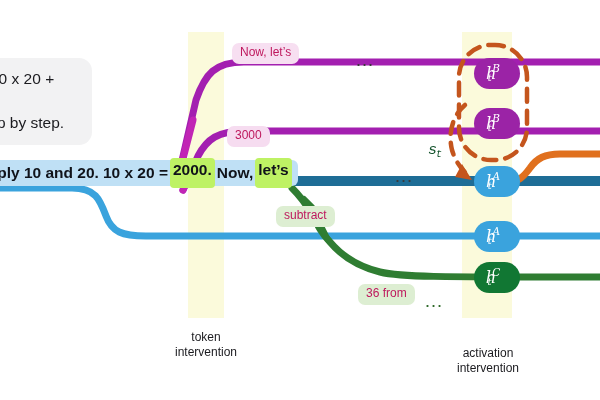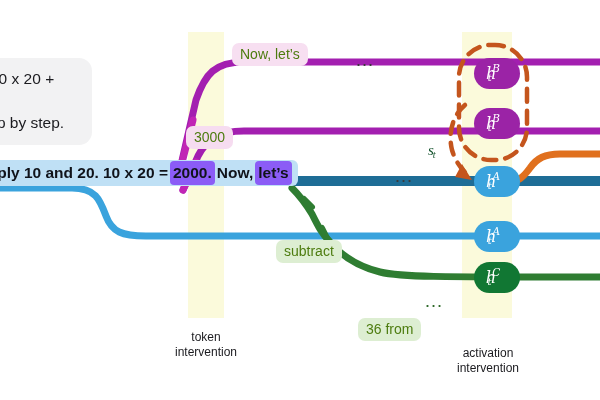--- a/index.html
+++ b/index.html
@@ -22,28 +22,28 @@
     box-sizing:border-box;
     color:#1b1b1f;
     font-size:15.5px;
     line-height:1.42;
   }
 
   .chip{
     position:absolute;
     border-radius:7px;
     padding:3px 8px 4px 8px;
-    font-size:14px;
-    color:#4d7c0f;
+    font-size:12px;
+    color:#be185d;
     line-height:1.15;
     white-space:nowrap;
   }
   .chip-pink{background:#f7dff1;}
-  .chip-pink-soft{background:#f6dcf0;}
-  .chip-green{background:#ddeed2;margin-top:34px;}
+  .chip-pink-soft{background:#f6dcf0;margin-left:41px;}
+  .chip-green{background:#ddeed2;}
 
   .dots{
     position:absolute;
     font-size:19px;
     color:#3a3a3a;
     letter-spacing:1.5px;
     line-height:1;
   }
   .dots-green{color:#2f6a2a;}
 
@@ -55,21 +55,21 @@
     background:#bfe0f5;
     border-radius:6px;
     display:flex;align-items:center;
     padding:0 6px;
     box-sizing:border-box;
     font-size:15.5px;font-weight:bold;
     color:#10131a;
     white-space:nowrap;
   }
   .cot span{padding:2px 2px;}
-  .cot .hi{background:#8b5cf6;border-radius:4px;padding:3px 3px 3px 3px;}
+  .cot .hi{background:#bef264;border-radius:4px;padding:3px 3px 9px 3px;}
 
   
   .node{
     position:absolute;
     width:46px;height:31px;
     border-radius:16px;
     display:flex;align-items:center;justify-content:center;
     color:#ffffff;
     font-family:"DejaVu Serif", serif;
     font-style:italic;
@@ -78,21 +78,21 @@
   }
   .node .sub{font-size:10px;font-style:italic;position:relative;top:4px;left:-8.5px;}
   .node .sup{font-size:10.5px;font-style:italic;position:relative;top:-5px;left:-8px;}
   .node-purple{background:#9b23a6;}
   .node-blue{background:#3aa3dd;}
   .node-green{background:#117733;}
 
   .st-label{
     position:absolute;
     color:#14532d;
-    font-family:Liberation Serif, serif;
+    font-family:Liberation Mono, monospace;
     font-style:italic;
     font-size:15px;
   }
   .st-label .s{font-size:15px;}
   .st-label .t{font-size:10px;position:relative;top:3px;left:-1px;}
 
   
   .caption{
     position:absolute;
     text-align:center;

